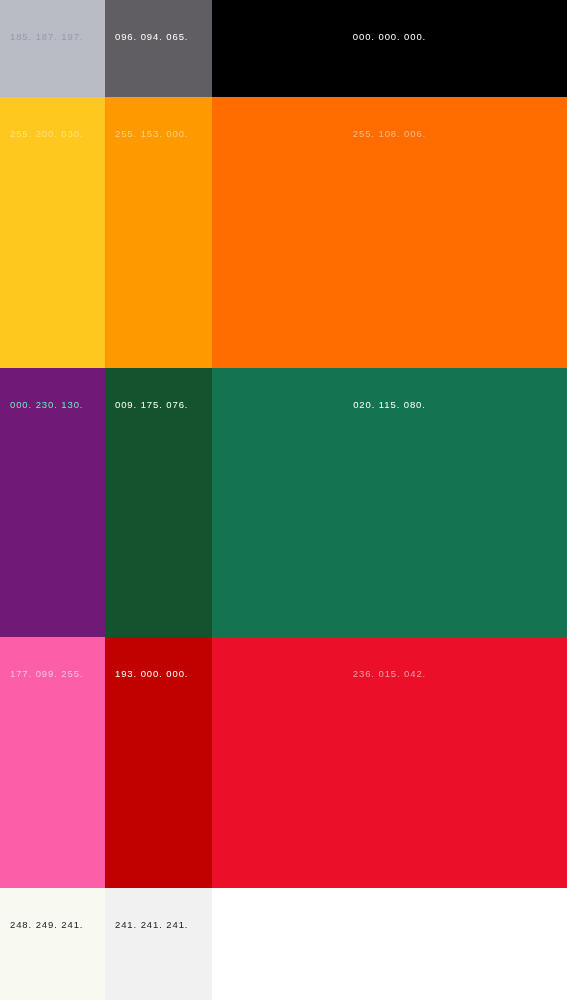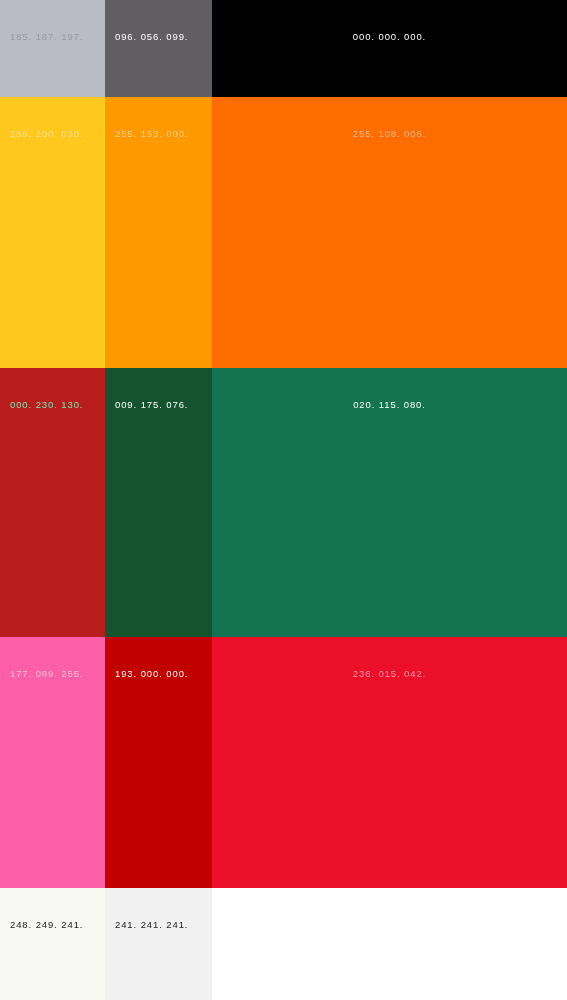--- a/index.html
+++ b/index.html
@@ -55,39 +55,39 @@
 </style>
 </head>
 <body>
 
 <div id="palette">
     <div class="palette-row" style="height: 97px;">
       <div class="swatch swatch-col-1" style="background: rgb(185, 187, 197); height: 100%;">
         <span class="swatch-label label-left" style="color: rgb(151, 153, 163);">185. 187. 197.</span>
       </div>
       <div class="swatch swatch-col-2" style="background: rgb(96, 94, 99); height: 100%;">
-        <span class="swatch-label label-left" style="color: rgb(255, 255, 255);">096. 056. 099.</span>
+        <span class="swatch-label label-left" style="color: rgb(255, 255, 255);">096. 094. 065.</span>
       </div>
       <div class="swatch swatch-col-3" style="background: rgb(0, 0, 0); height: 100%;">
         <span class="swatch-label label-center" style="color: rgb(255, 255, 255);">000. 000. 000.</span>
       </div>
     </div>
     <div class="palette-row" style="height: 271px;">
       <div class="swatch swatch-col-1" style="background: rgb(255, 200, 30); height: 100%;">
         <span class="swatch-label label-left" style="color: rgb(255, 224, 138);">255. 200. 030.</span>
       </div>
       <div class="swatch swatch-col-2" style="background: rgb(255, 153, 0); height: 100%;">
         <span class="swatch-label label-left" style="color: rgb(255, 207, 138);">255. 153. 000.</span>
       </div>
       <div class="swatch swatch-col-3" style="background: rgb(255, 108, 0); height: 100%;">
         <span class="swatch-label label-center" style="color: rgb(255, 185, 138);">255. 108. 006.</span>
       </div>
     </div>
     <div class="palette-row" style="height: 269px;">
-      <div class="swatch swatch-col-1" style="background: #b91c1c; height: 100%;">
+      <div class="swatch swatch-col-1" style="background: #701a75; height: 100%;">
         <span class="swatch-label label-left" style="color: rgb(108, 239, 179);">000. 230. 130.</span>
       </div>
       <div class="swatch swatch-col-2" style="background: #14532d; height: 100%;">
         <span class="swatch-label label-left" style="color: rgb(255, 255, 255);">009. 175. 076.</span>
       </div>
       <div class="swatch swatch-col-3" style="background: rgb(20, 115, 80); height: 100%;">
         <span class="swatch-label label-center" style="color: rgb(255, 255, 255);">020. 115. 080.</span>
       </div>
     </div>
     <div class="palette-row" style="height: 251px;">

